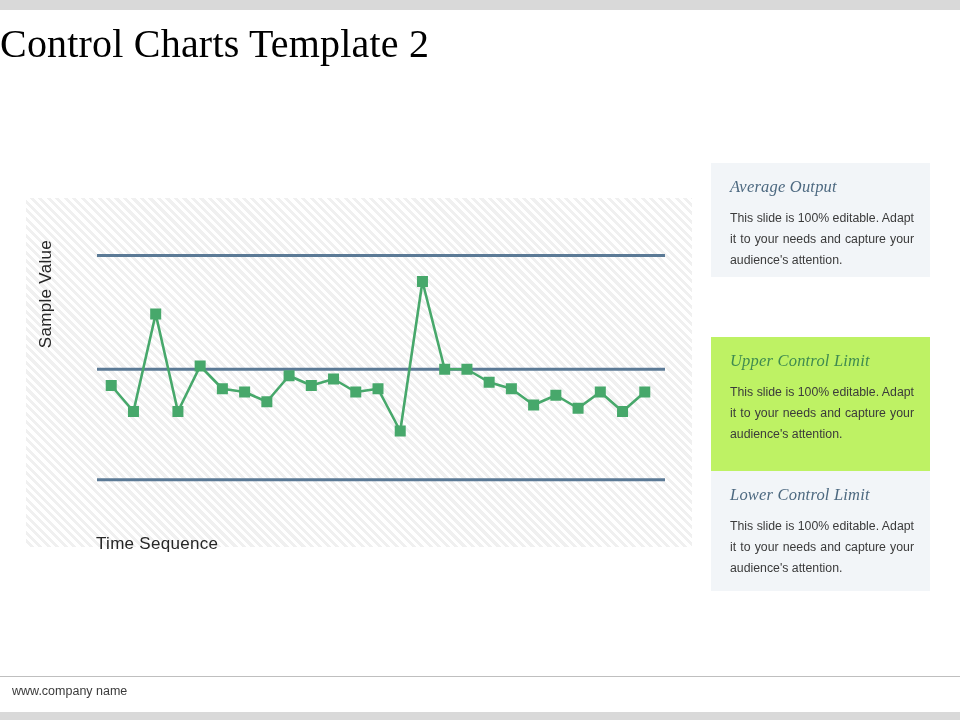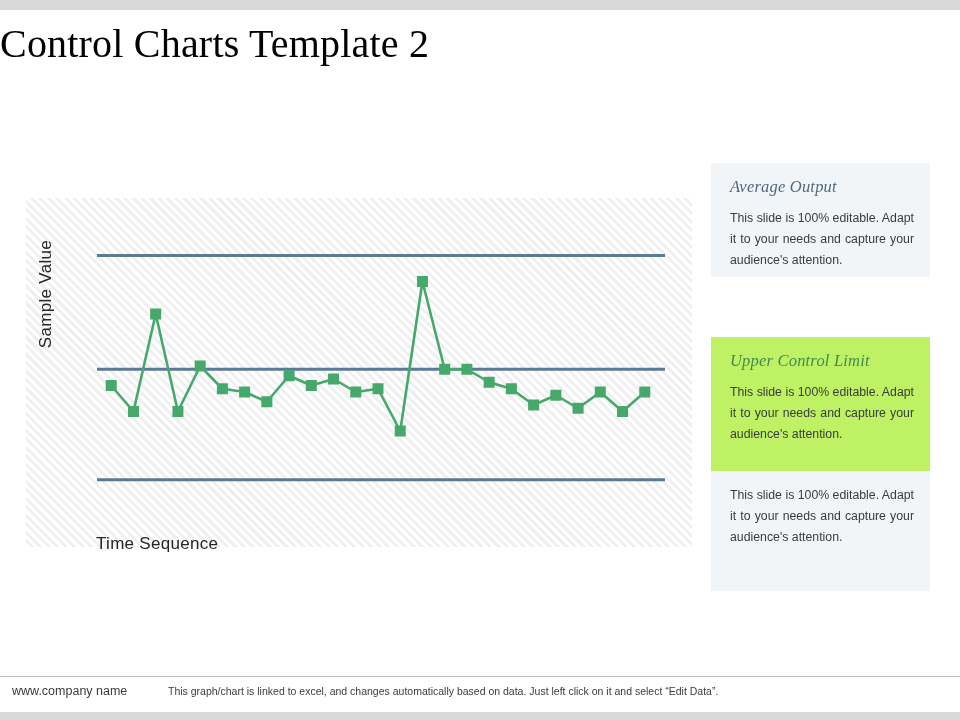--- a/index.html
+++ b/index.html
@@ -192,21 +192,21 @@
   <div class="panel-heading heading-slate">Average Output</div>
   <div class="panel-body">This slide is 100% editable. Adapt it to your needs and capture your audience's attention.</div>
 </div>
 
 <div class="panel panel-2">
   <div class="panel-heading heading-green">Upper Control Limit</div>
   <div class="panel-body">This slide is 100% editable. Adapt it to your needs and capture your audience's attention.</div>
 </div>
 
 <div class="panel panel-3">
+  <div class="panel-heading heading-slate">Lower Control Limit</div>
   <div class="panel-body">This slide is 100% editable. Adapt it to your needs and capture your audience's attention.</div>
 </div>
 
 <div class="footer-rule"></div>
 <div class="footer">
   <div class="footer-company">www.company name</div>
-  <div class="footer-note">This graph/chart is linked to excel, and changes automatically based on data. Just left click on it and select “Edit Data”.</div>
 </div>
 <div class="bottom-bar"></div>
 
 </body></html>

